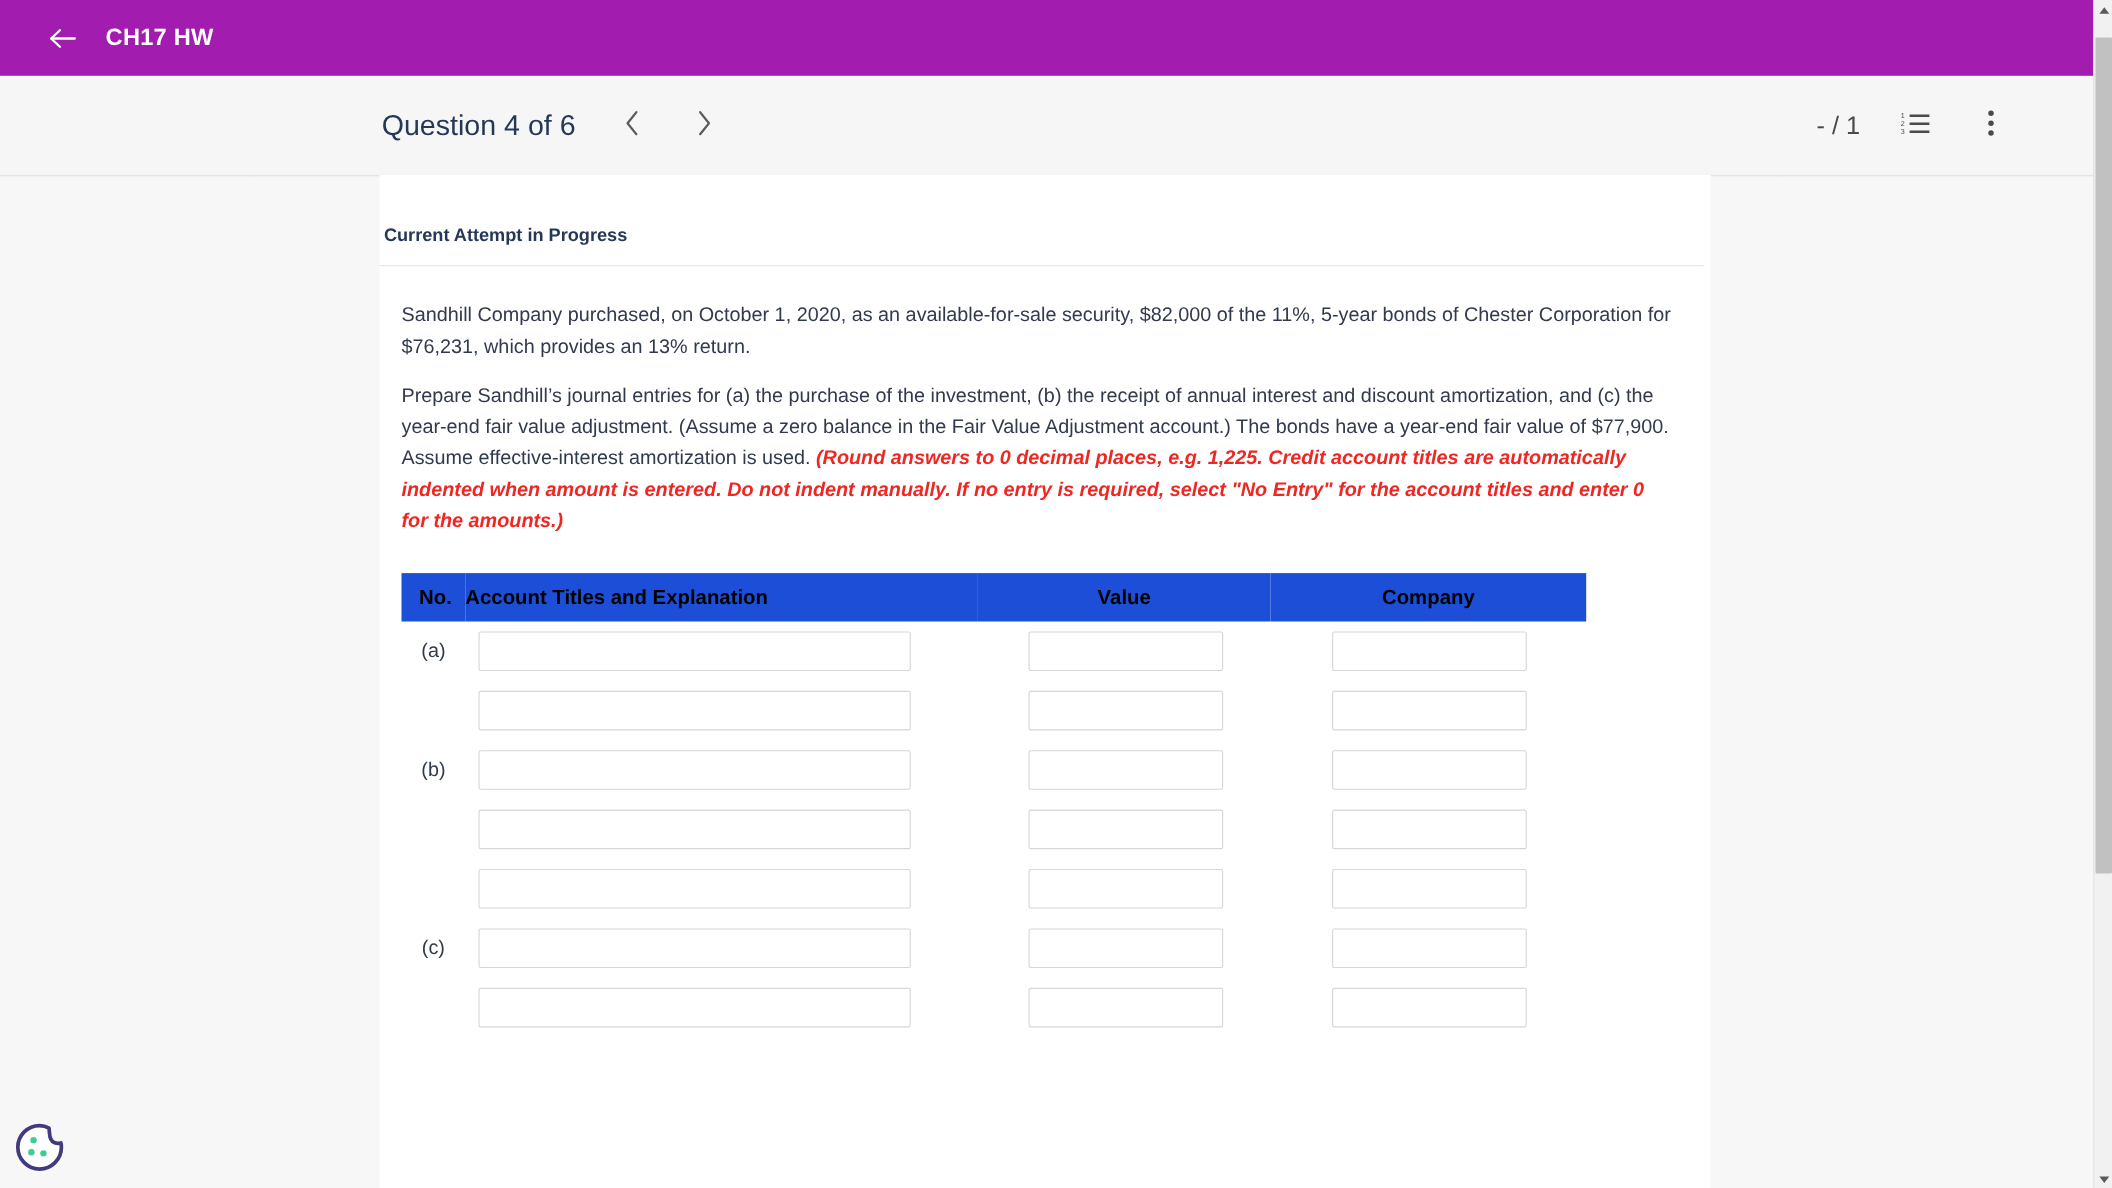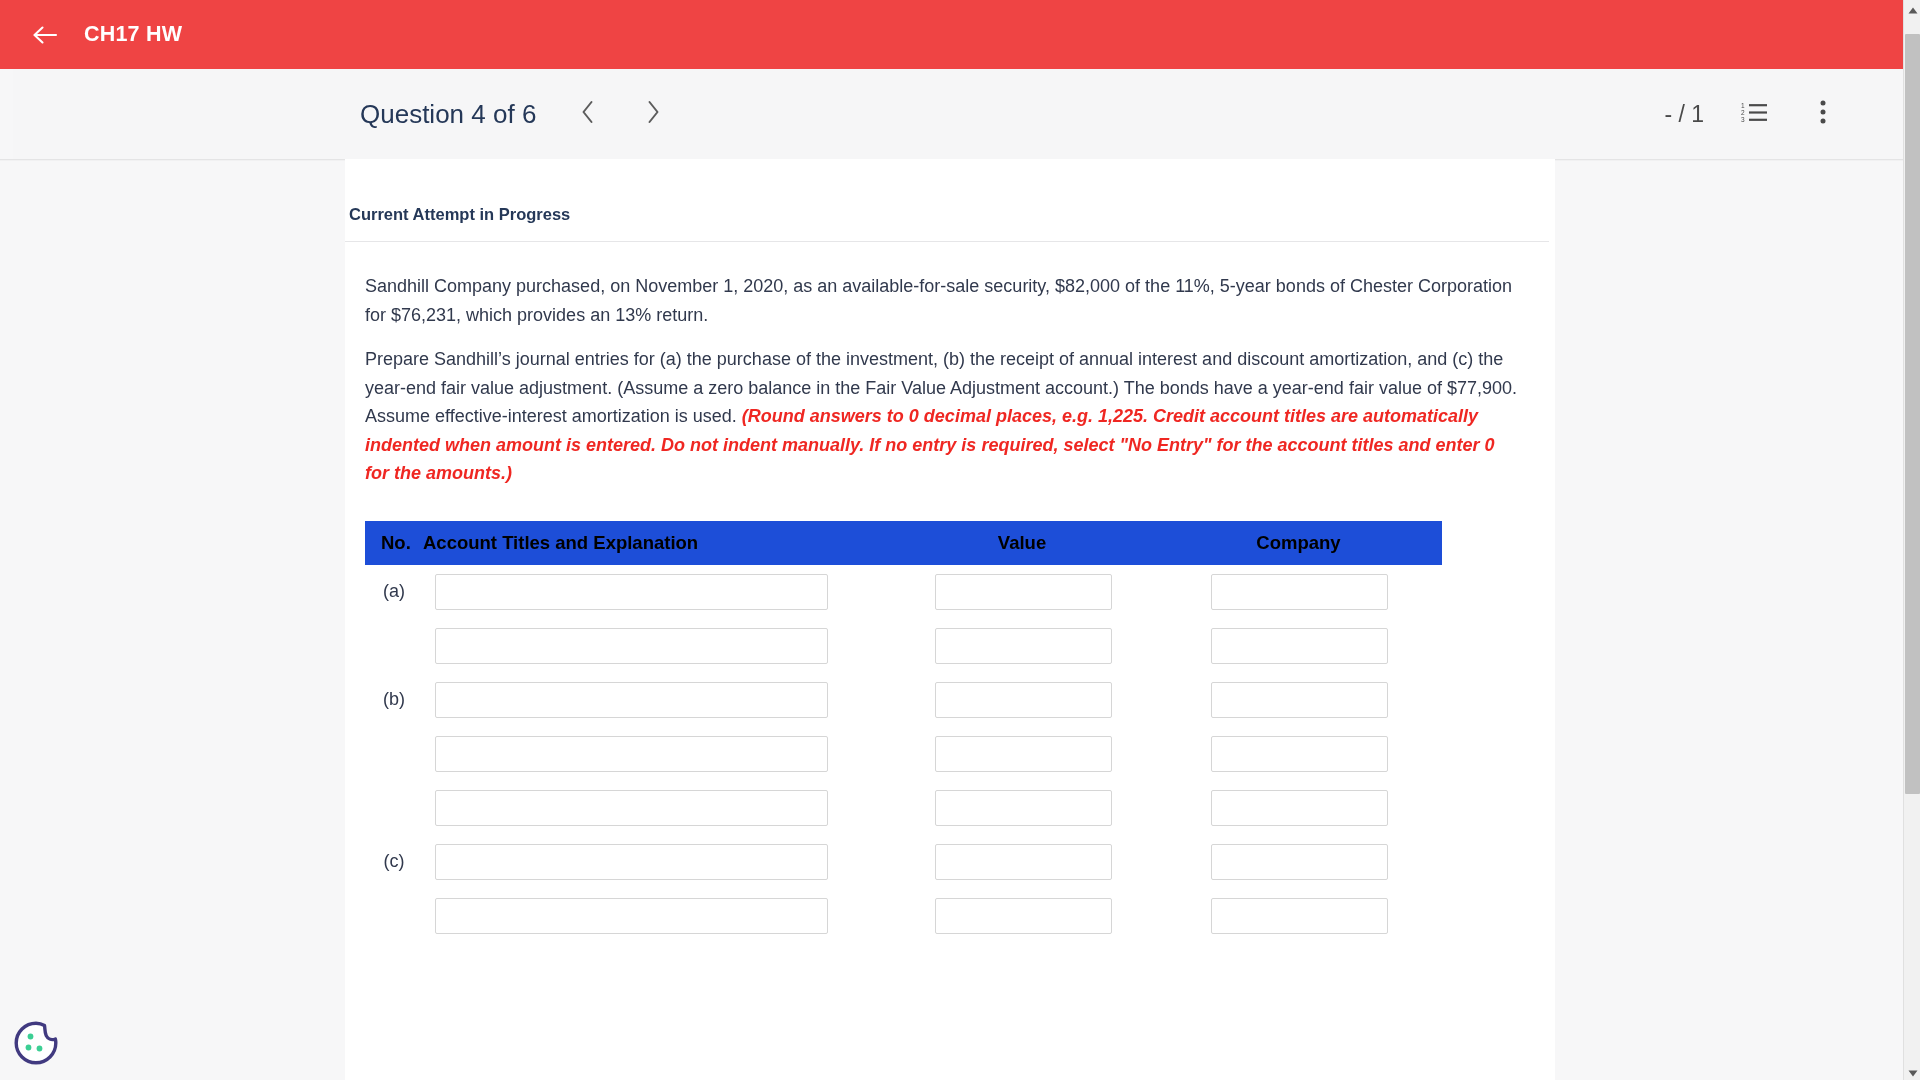--- a/index.html
+++ b/index.html
@@ -20,45 +20,45 @@
     background: #f7f7f8;
     overflow: hidden;
   }
 
   
   .topbar {
     position: absolute;
     top: 0; left: 0;
     width: 1903px;
     height: 69px;
-    background: #ef4444;
+    background: #a21caf;
     display: flex;
     align-items: center;
-    padding-left: 28px;
+    padding-left: 40px;
   }
   .back-btn {
     width: 34px; height: 34px;
     display: flex; align-items: center; justify-content: center;
     cursor: pointer;
     flex: 0 0 auto;
   }
   .back-btn svg { display: block; }
   .app-title {
     margin-left: 22px;
     color: #ffffff;
     font-size: 21.5px;
     font-weight: bold;
     letter-spacing: .2px;
     white-space: nowrap;
   }
 
   
   .qbar {
     position: absolute;
-    top: 69px; left: 13px;
+    top: 69px; left: 0;
     width: 1903px;
     height: 90px;
     background: #f6f6f7;
     display: flex;
     align-items: center;
   }
   .q-label {
     margin-left: 347px;
     font-size: 26px;
     color: #253858;
@@ -310,21 +310,21 @@
     </div>
   </div>
   <div class="qbar-shadow"></div>
 
   <div class="card">
 
     <div class="attempt-head">Current Attempt in Progress</div>
 
     <div class="body-wrap">
 
-      <p class="qtext">Sandhill Company purchased, on November 1, 2020, as an available-for-sale security, $82,000 of the 11%, 5-year bonds of Chester Corporation for $76,231, which provides an 13% return.</p>
+      <p class="qtext">Sandhill Company purchased, on October 1, 2020, as an available-for-sale security, $82,000 of the 11%, 5-year bonds of Chester Corporation for $76,231, which provides an 13% return.</p>
 
       <p class="qtext"><span>Prepare Sandhill’s journal entries for (a) the purchase of the investment, (b) the receipt of annual interest and discount amortization, and (c) the year-end fair value adjustment. (Assume a zero balance in the Fair Value Adjustment account.) The bonds have a year-end fair value of $77,900. Assume effective-interest amortization is used. </span><span class="red-note">(Round answers to 0 decimal places, e.g. 1,225. Credit account titles are automatically indented when amount is entered. Do not indent manually. If no entry is required, select "No Entry" for the account titles and enter 0 for the amounts.)</span></p>
 
       <table class="jtable">
         <thead>
           <tr>
             <th class="th-no">No.</th>
             <th class="th-acct">Account Titles and Explanation</th>
             <th class="th-debit">Value</th>
             <th class="th-credit">Company</th>

